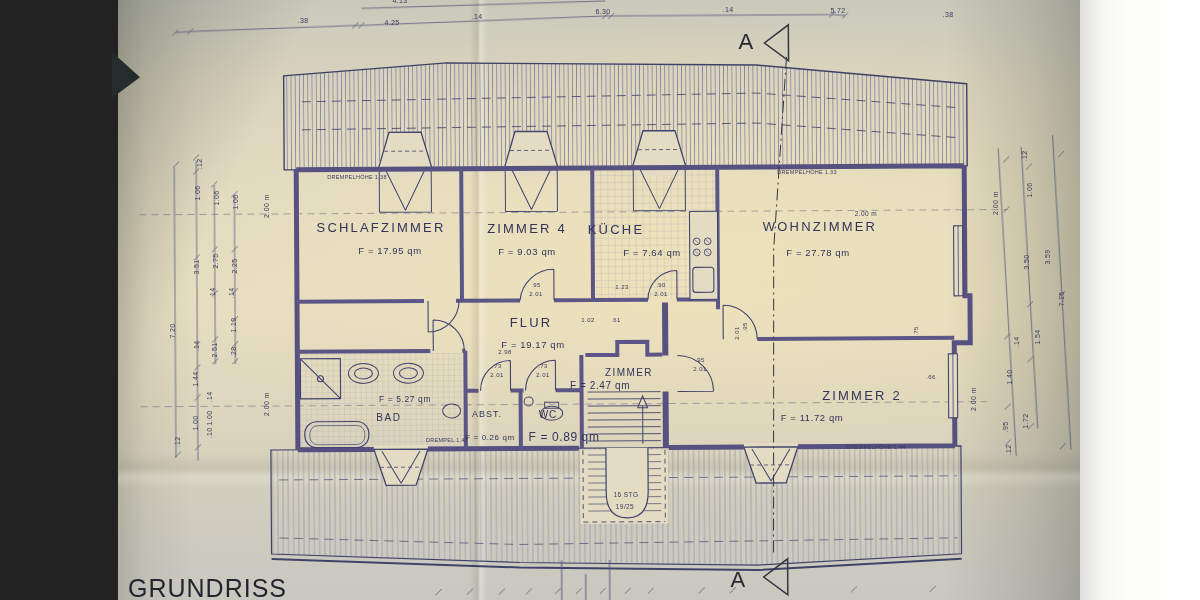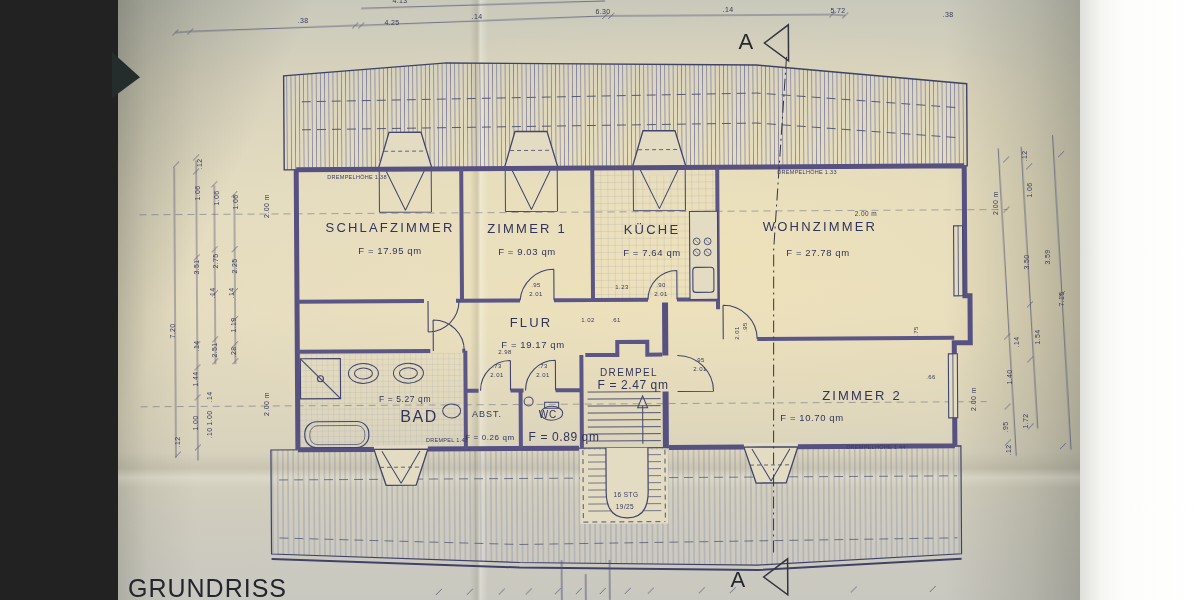--- a/index.html
+++ b/index.html
@@ -193,40 +193,40 @@
         </g>
       <path d="M56,165 L62,159 M56,455 L62,449 M76,158 L82,152 M76,172 L82,166 M76,258 L82,252 M76,345 L82,339 M76,368 L82,362 M76,398 L82,392 M76,448 L82,442 M94,185 L100,179 M94,250 L100,244 M94,294 L100,288 M94,340 L100,334 M94,362 L100,356 M114,195 L120,189 M114,250 L120,244 M114,292 L120,286 M114,320 L120,314 M114,345 L120,339 M114,362 L120,356"></path>
       <path d="M886,165 L892,159 M886,215 L892,209 M886,342 L892,336 M886,412 L892,406 M886,448 L892,442 M909,172 L915,166 M909,310 L915,304 M909,365 L915,359 M909,432 L915,426 M941,160 L947,154 M941,300 L947,294 M941,452 L947,446"></path>
       <path d="M56,33 L62,27 M71,32 L77,26 M236,27 L242,21 M242,27 L248,21 M486,19 L492,13 M492,19 L498,13 M713,19 L719,13 M726,20 L732,14"></path>
       <path d="M316,594 L322,588 M347,594 L353,588 M379,594 L385,588 M406,594 L412,588 M435,594 L441,588 M456,594 L462,588 M480,594 L486,588 M505,594 L511,588 M528,594 L534,588 M579,594 L585,588 M610,594 L616,588 M731,594 L737,588 M810,594 L816,588"></path>
       <path d="M442,560 V600 M466,574 V600 M490,560 V600" stroke-width="1"></path>
     </g>
   </svg>
 
   <div>
-    <div class="lab rname" style="left:390px;top:227px">SCHLAFZIMMER</div>
+    <div class="lab rname" style="left:381px;top:227px">SCHLAFZIMMER</div>
     <div class="lab rarea" style="left:390px;top:250px">F = 17.95 qm</div>
-    <div class="lab rname" style="left:527px;top:228px">ZIMMER 1</div>
+    <div class="lab rname" style="left:527px;top:228px">ZIMMER 4</div>
     <div class="lab rarea" style="left:527px;top:251px">F = 9.03 qm</div>
-    <div class="lab rname" style="left:652px;top:229px">KÜCHE</div>
+    <div class="lab rname" style="left:616px;top:229px">KÜCHE</div>
     <div class="lab rarea" style="left:652px;top:252px">F = 7.64 qm</div>
     <div class="lab rname" style="left:820px;top:226px">WOHNZIMMER</div>
     <div class="lab rarea" style="left:818px;top:252px">F =  27.78 qm</div>
     <div class="lab rname" style="left:531px;top:322px">FLUR</div>
     <div class="lab rarea" style="left:533px;top:344px">F = 19.17 qm</div>
-    <div class="lab rname" style="left:629px;top:372px;font-size:10px;letter-spacing:1.4px">DREMPEL</div>
-    <div class="lab rarea" style="left:633px;top:385px;font-size:12px">F = 2.47 qm</div>
+    <div class="lab rname" style="left:629px;top:372px;font-size:10px;letter-spacing:1.4px">ZIMMER</div>
+    <div class="lab rarea" style="left:600px;top:385px;font-size:10px">F = 2.47 qm</div>
     <div class="lab rarea" style="left:405px;top:399px;font-size:8.5px">F = 5.27 qm</div>
-    <div class="lab rname" style="left:419px;top:417px;font-size:16px;letter-spacing:1.6px">BAD</div>
+    <div class="lab rname" style="left:389px;top:417px;font-size:10px;letter-spacing:1.6px">BAD</div>
     <div class="lab rname" style="left:487px;top:414px;font-size:9px;letter-spacing:1px">ABST.</div>
     <div class="lab rarea" style="left:490px;top:437px;font-size:8px">F = 0.26 qm</div>
     <div class="lab rname" style="left:548px;top:414px;font-size:10px;letter-spacing:1px">WC</div>
     <div class="lab rarea" style="left:564px;top:437px;font-size:12px">F = 0.89 qm</div>
     <div class="lab rname" style="left:862px;top:395px">ZIMMER 2</div>
-    <div class="lab rarea" style="left:812px;top:417px">F = 10.70 qm</div>
+    <div class="lab rarea" style="left:812px;top:417px">F = 11.72 qm</div>
   </div>
 
   <div>
     <div class="lab ann" style="left:357px;top:177px">DREMPELHÖHE 1.38</div>
     <div class="lab ann" style="left:807px;top:172px">DREMPELHÖHE 1.33</div>
     <div class="lab ann" style="left:447px;top:440px">DREMPEL 1.42</div>
     <div class="lab ann" style="left:876px;top:447px">DREMPELHÖHE 1.44</div>
     <div class="lab dim" style="left:626px;top:494px;font-size:6.5px">16 STG</div>
     <div class="lab dim" style="left:625px;top:506px;font-size:6.5px">19/25</div>
     <div class="lab amark" style="left:746px;top:42px">A</div>

